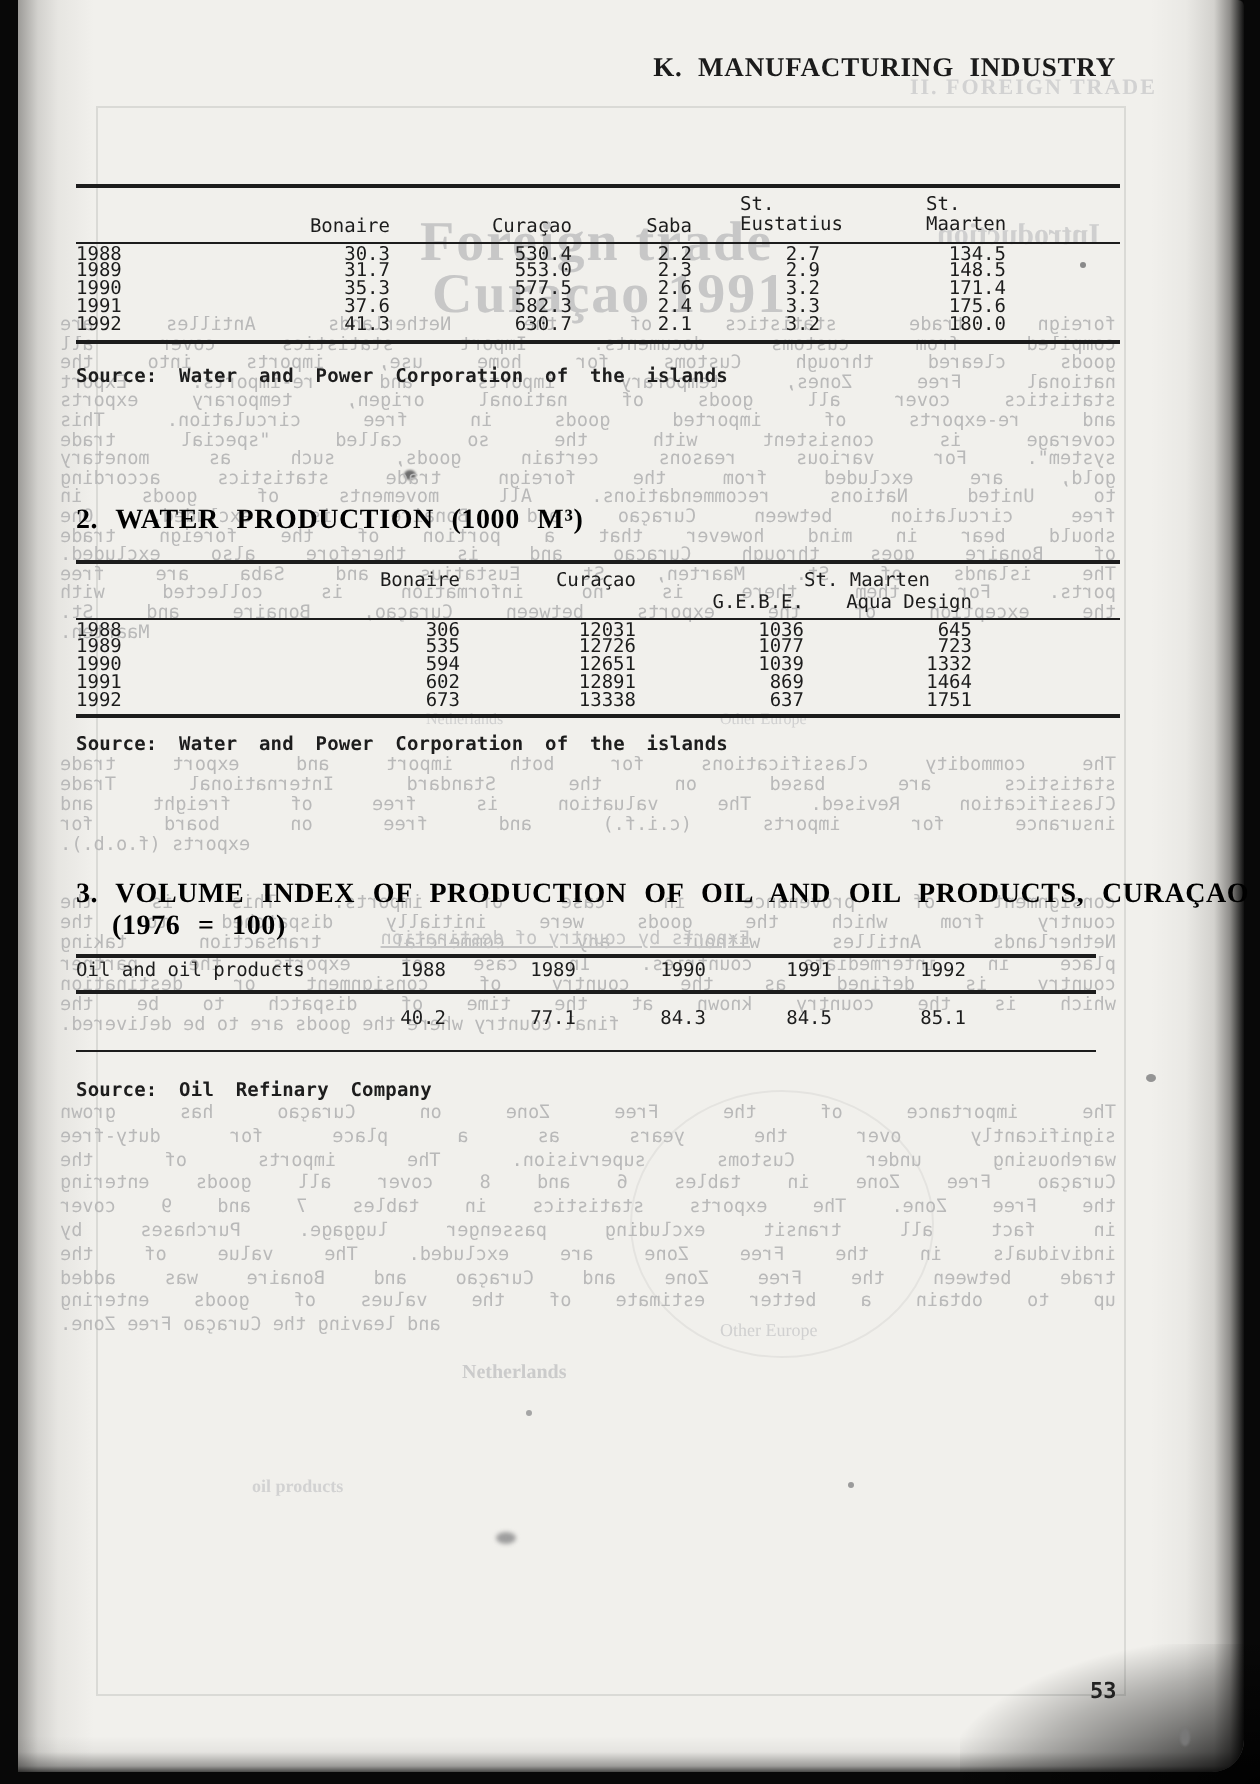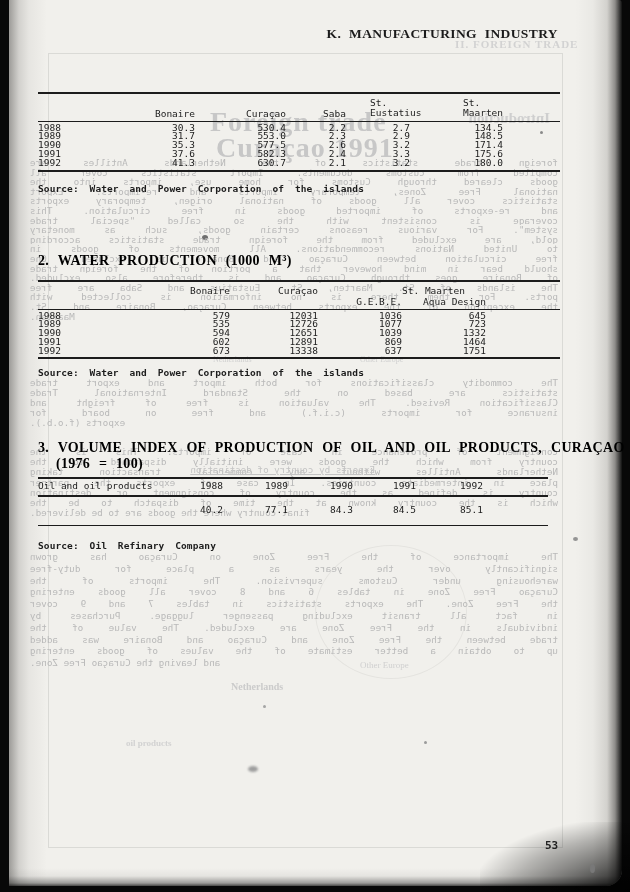--- a/index.html
+++ b/index.html
@@ -229,21 +229,21 @@
       </div>
     <div class="hcell ar">
         <span>Aqua Design</span>
       </div>
   </div>
   <div class="rule" style="top:309px;width:522px;height:1px;"></div>
 
   <div class="tblock mono" style="top:311.5px;">
     <div class="grid2 trow">
       <span class="cl">1988</span>
-      <span class="cr">579</span>
+      <span class="cr">306</span>
       <span class="cr">12031</span>
       <span class="cr">1036</span>
       <span class="cr">645</span>
     </div>
     <div class="grid2 trow">
       <span class="cl">1989</span>
       <span class="cr">535</span>
       <span class="cr">12726</span>
       <span class="cr">1077</span>
       <span class="cr">723</span>

